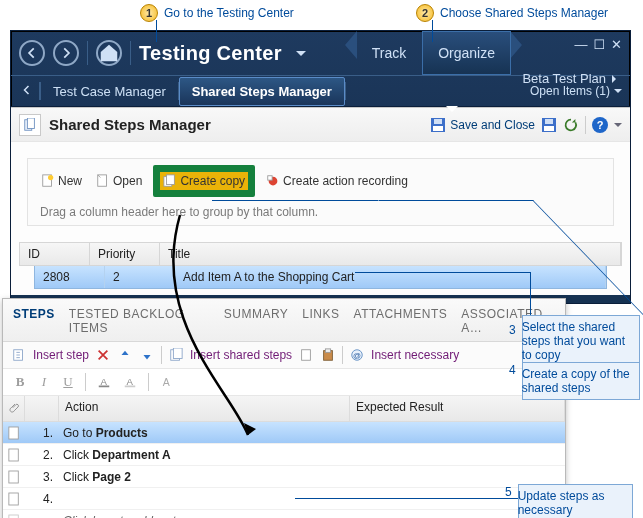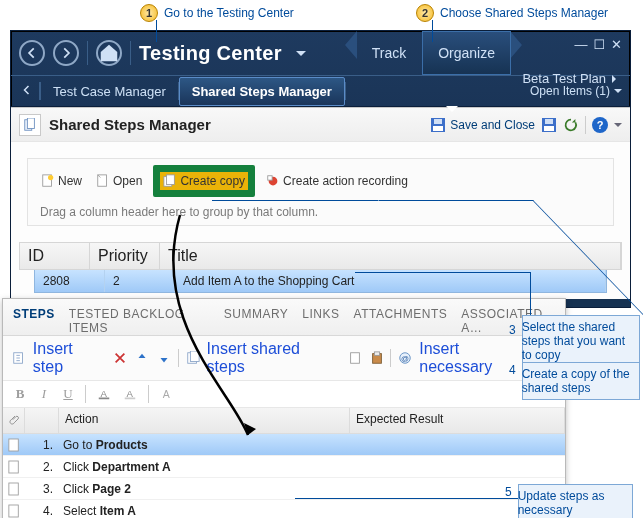--- a/index.html
+++ b/index.html
@@ -54,34 +54,34 @@
   .vsep{width:1px;height:18px;background:#ccc}
   .help{width:16px;height:16px;border-radius:50%;background:#1e66c9;color:#fff;font-weight:bold;display:flex;align-items:center;justify-content:center;font-size:11px}
 
   .toolbar{display:flex;align-items:center;gap:8px;padding:6px 10px;background:#fbfbfb;border:1px solid #e3e3e3;margin:16px}
   .tb{display:flex;align-items:center;gap:3px;color:#333;font-size:12px;cursor:pointer;padding:2px 3px}
   .tb .ic svg{width:14px;height:14px}
   .tb.sel{background:#eab308;border:7px solid #15803d;border-radius:2px}
 
   .grouphint{padding:4px 12px 8px;color:#7a7a7a;font-size:12px}
   .gridhdr{margin:0 8px;display:flex;background:linear-gradient(#f6f6f6,#e9e9e9);border:1px solid #d6d6d6}
-  .gridhdr .cell{padding:4px 8px;border-right:1px solid #d6d6d6;font-size:16px}
+  .gridhdr .cell{padding:4px 8px;border-right:1px solid #d6d6d6;font-size:12px}
   .gridrow{margin:0 23px;display:flex;background:linear-gradient(#c7e3ff,#9fc9f7);border:1px solid #8fb6df;border-top:none}
   .gridrow .cell{padding:4px 8px;font-size:12px;border-right:1px solid #b4d2f0}
 
   .app .footer{height:8px;background:#163252}
 
   
   .steps{position:absolute;left:2px;top:298px;width:564px;background:#fff;border:1px solid #b9b9b9;box-shadow:0 2px 6px rgba(0,0,0,.25);z-index:20}
-  .stabs{display:flex;gap:14px;padding:8px 10px 0;border-bottom:1px solid #d8d8d8;background:linear-gradient(#fafafa,#efefef)}
+  .stabs{display:flex;gap:14px;padding:8px 10px 6px;border-bottom:1px solid #d8d8d8;background:linear-gradient(#fafafa,#efefef)}
   .stabs .t{color:#6d6d6d;font-size:12px;letter-spacing:.5px;cursor:pointer}
   .stabs .t.sel{color:#003d78;font-weight:bold}
   .stoolbar{display:flex;align-items:center;gap:6px;padding:4px 8px;border-bottom:1px solid #e7e7e7;background:#fbfbfb}
   .stoolbar .grp{display:flex;align-items:center;gap:6px}
-  .stoolbar .lbl{font-size:16px;color:#1d4ed8}
+  .stoolbar .lbl{font-size:12px;color:#701a75}
   .mini{width:16px;height:16px;display:flex;align-items:center;justify-content:center;cursor:pointer}
   .mini svg{width:14px;height:14px}
 
   .fmtbar{display:flex;align-items:center;gap:10px;padding:4px 10px;border-bottom:1px solid #e7e7e7;color:#9e9e9e}
   .fmtbar .f{font-size:13px;font-family:"Times New Roman",serif;cursor:pointer;width:14px;text-align:center}
   .fmtbar .f.b{font-weight:bold}
   .fmtbar .f.i{font-style:italic}
   .fmtbar .f.u{text-decoration:underline}
 
   .stepgridhdr{display:flex;background:linear-gradient(#f5f5f5,#e8e8e8);border-bottom:1px solid #dcdcdc}
@@ -407,21 +407,20 @@
     <div class="act"><span>Click </span><b>Page 2</b></div>
     <div class="er"></div>
   </div>
   <div class="srow">
     <div class="ic-cell page-ic">
         <svg viewBox="0 0 14 16">
           <rect x="1" y="1" width="11" height="14" fill="#fff" stroke="#9a9a9a"></rect>
         </svg>
       </div>
     <div class="num">4.</div>
-    <div class="act"><span>Select </span><b>Item A</b></div>
     <div class="er"></div>
   </div>
   <div class="srow">
     <div class="ic-cell page-ic">
         <svg viewBox="0 0 14 16">
           <rect x="1" y="1" width="11" height="14" fill="#fff" stroke="#c8c8c8"></rect>
         </svg>
       </div>
     <div class="num"></div>
     <div class="act addstep">Click here to add a step</div>

